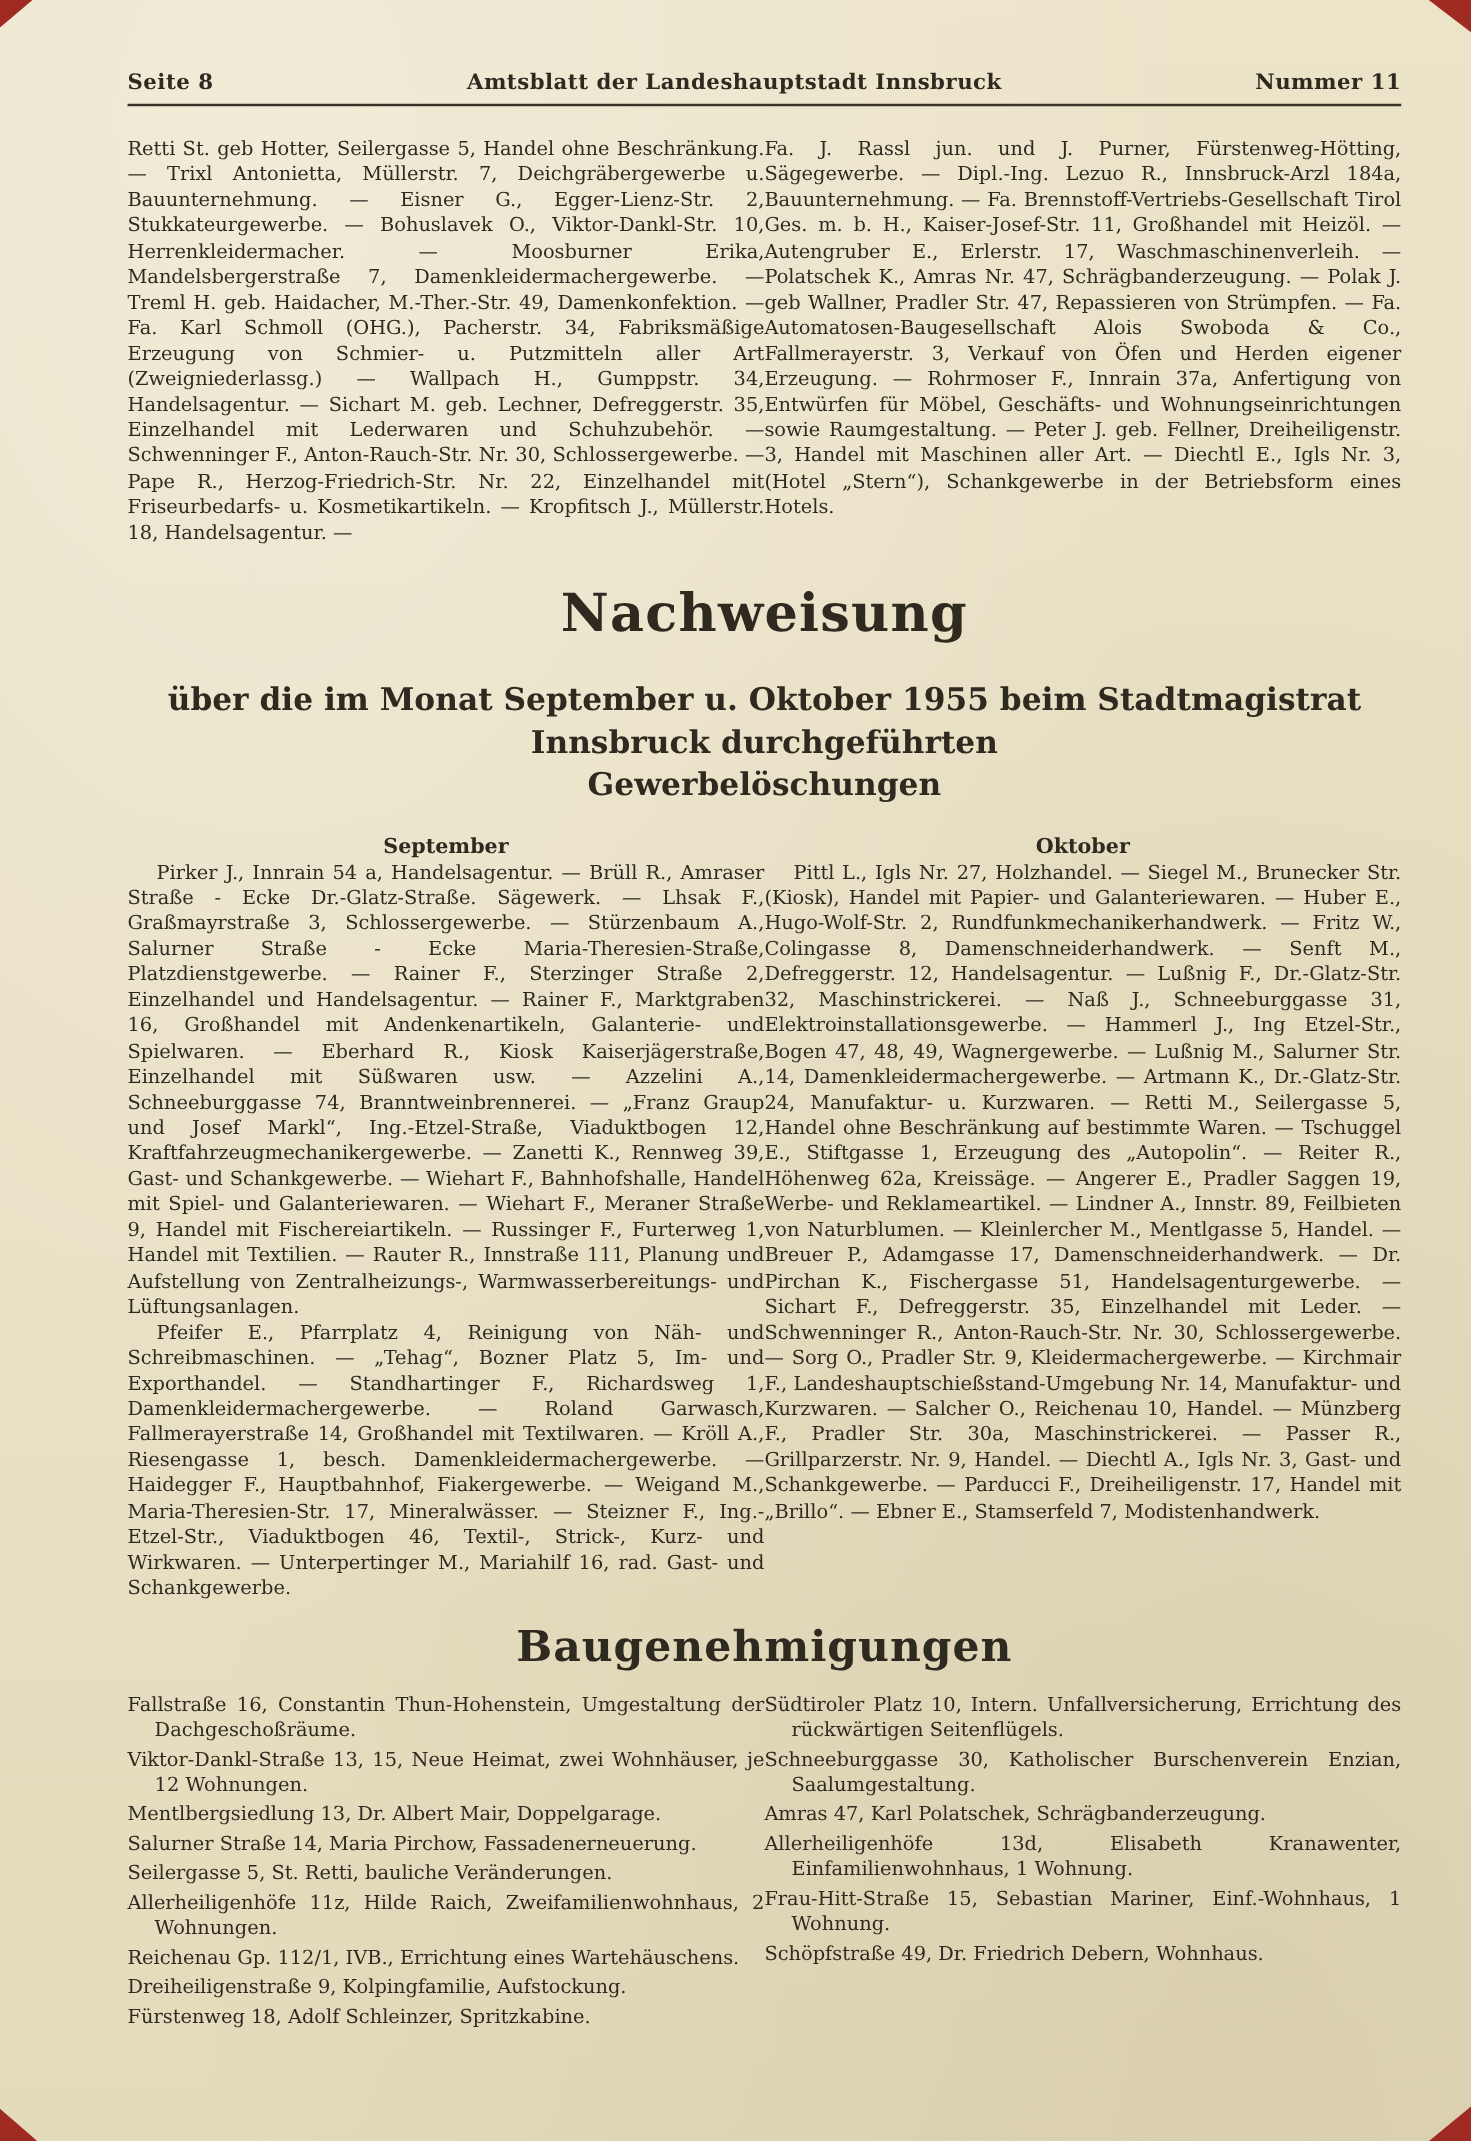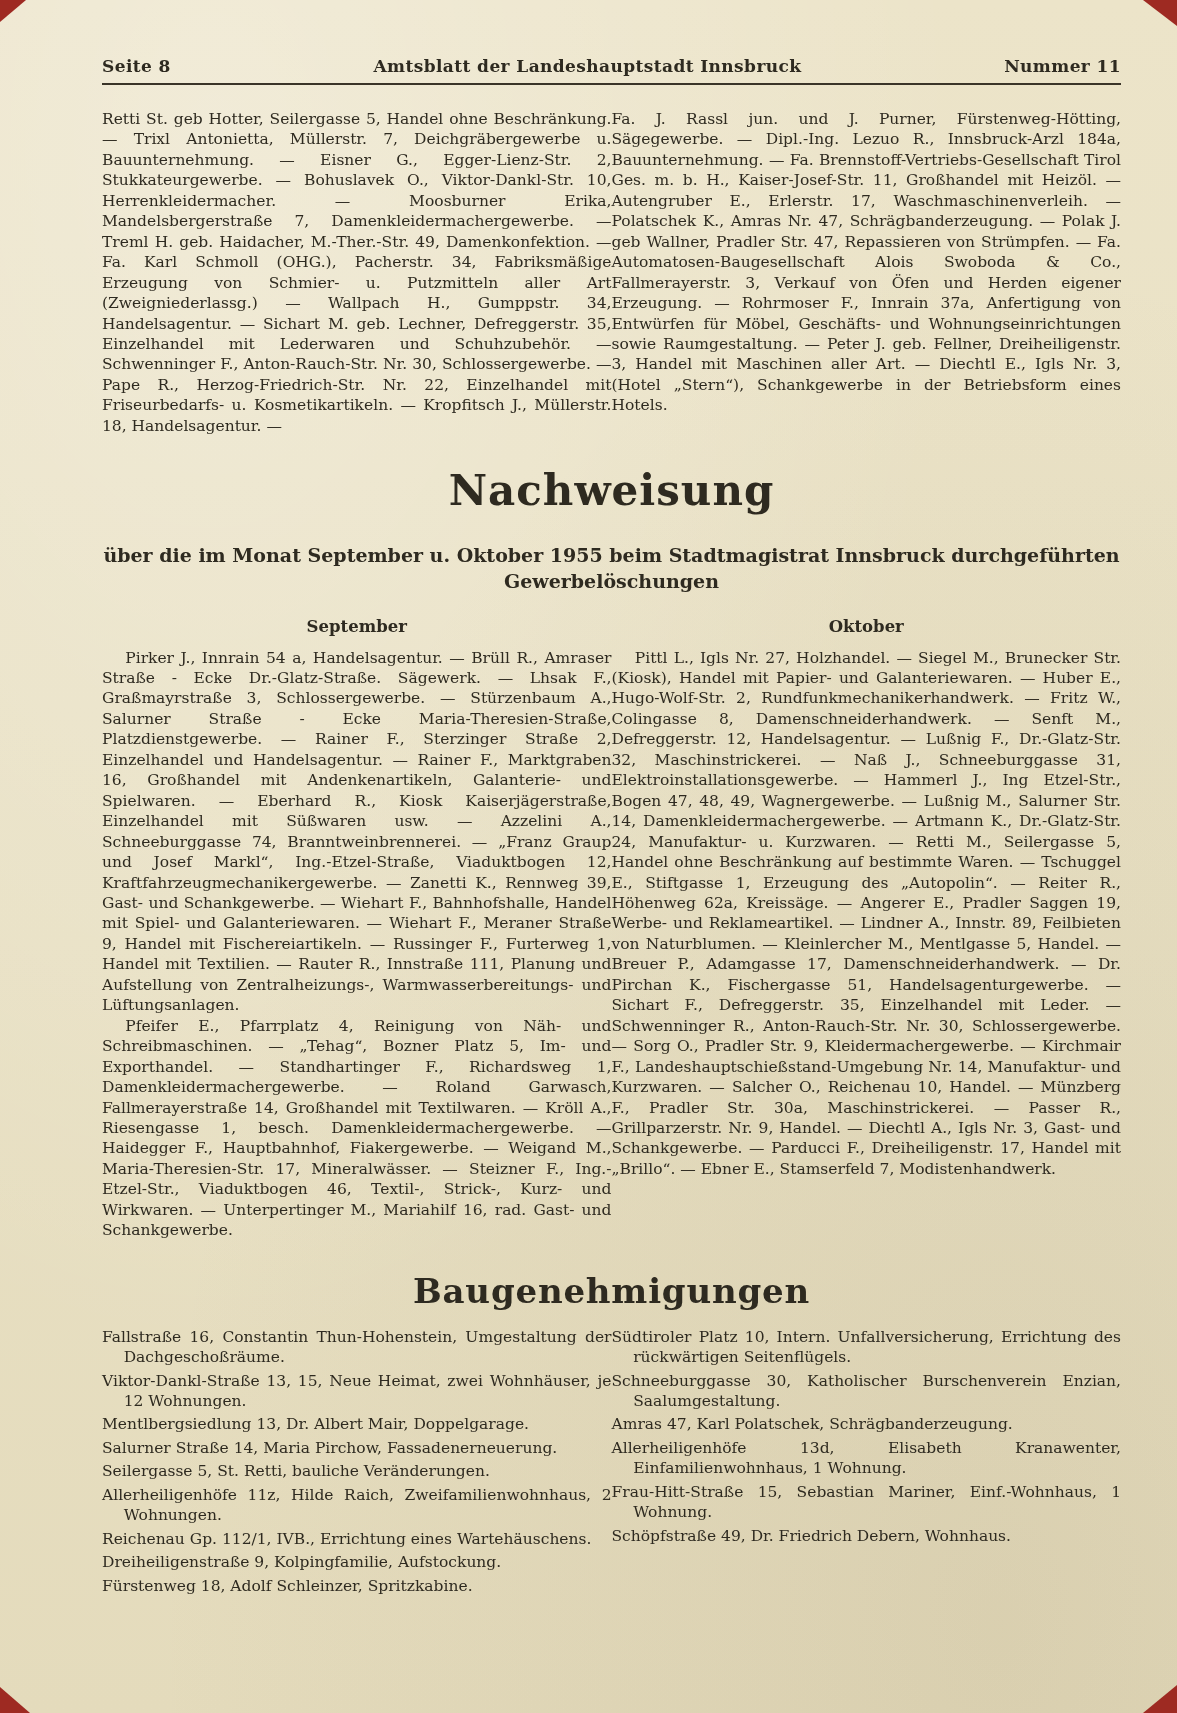--- a/index.html
+++ b/index.html
@@ -53,36 +53,36 @@
   .fraktur-title {
     text-align: center;
     font-size: 42px;
     font-weight: bold;
     letter-spacing: 1px;
     margin: 30px 0 28px;
   }
   .subtitle {
     text-align: center;
     font-weight: bold;
-    font-size: 19px;
+    font-size: 25px;
     line-height: 1.35;
     margin: 0;
   }
   .col-head {
     text-align: center;
     font-weight: bold;
     font-size: 16.5px;
-    margin: 22px 0 12px;
+    margin: 22px 0 2px;
   }
   .bau-title {
     text-align: center;
     font-size: 34px;
     font-weight: bold;
     letter-spacing: 0.8px;
-    margin: 30px 0 16px;
+    margin: 17px 0 16px;
   }
   .entry {
     font-size: 15.5px;
     line-height: 1.32;
     text-align: justify;
     margin: 0 0 3px;
     padding-left: 1.4em;
     text-indent: -1.4em;
   }
 </style>

